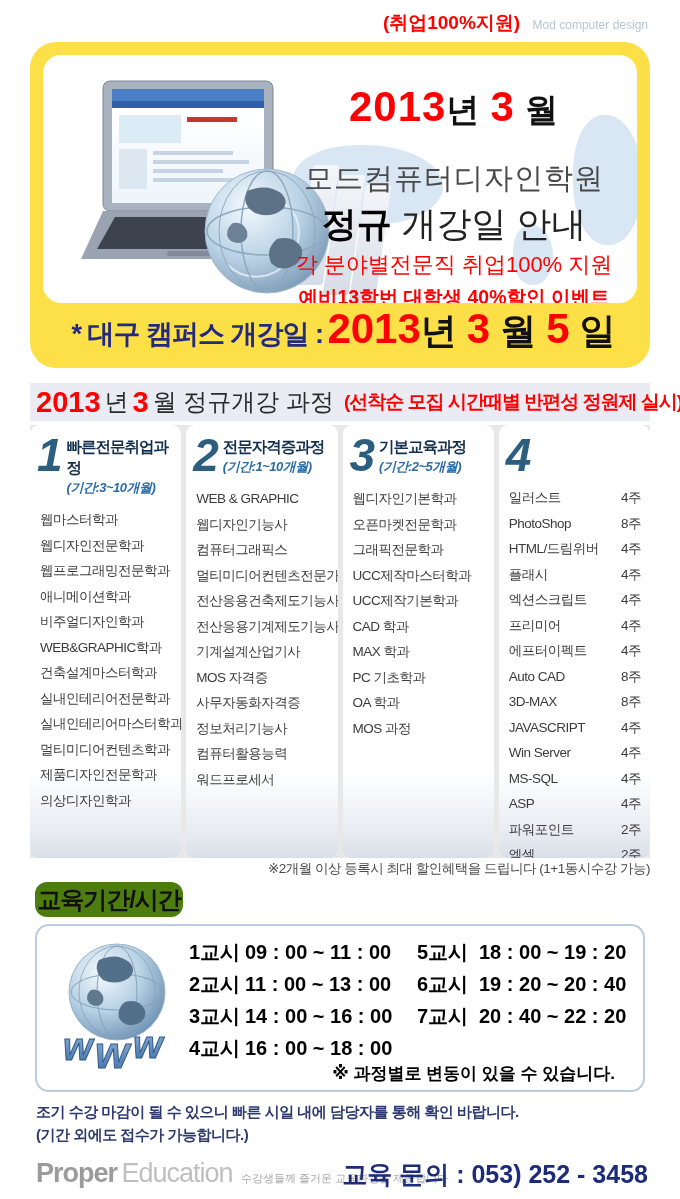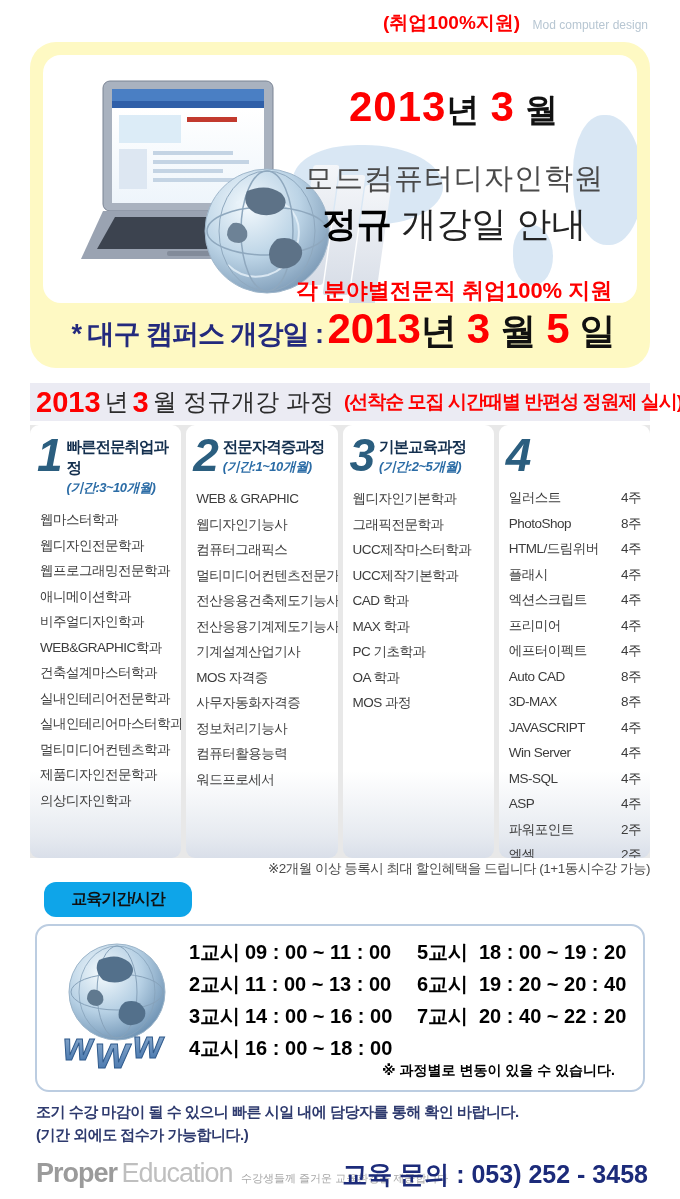--- a/index.html
+++ b/index.html
@@ -6,33 +6,33 @@
   body { font-family:"Liberation Sans","DejaVu Sans",sans-serif; background:#fff; }
   .page { position:relative; width:680px; height:1199px; background:#fff; overflow:hidden; }
 
   
   .topline { position:absolute; top:10px; left:0; right:32px; text-align:right; }
   .support-note { color:#fe0000; font-weight:bold; font-size:19px; }
   .brand { color:#b7c6d2; font-size:12px; margin-left:8px; }
 
   
   .hero { position:absolute; top:42px; left:30px; width:620px; height:326px;
-          background:#fef9c3; border-radius:26px; }
+          background:#fde047; border-radius:26px; }
   .hero-inner { position:absolute; top:13px; left:13px; right:13px; height:248px;
           background:#ffffff; border-radius:18px; overflow:hidden; }
   .map-blob { position:absolute; background:#ccdff0; opacity:.75; border-radius:45% 55% 50% 50%; }
   .pagefan { position:absolute; width:26px; height:120px; background:linear-gradient(180deg,#f4f6f9,#d6dce6); transform:skewX(-8deg); border-radius:3px; }
   .hero-art { position:absolute; left:28px; top:18px; }
   .hero-text { position:absolute; right:18px; top:28px; width:330px; text-align:center; }
   .h-date { font-size:42px; font-weight:bold; color:#fe0000; letter-spacing:1px; }
   .h-date .k { color:#111; font-size:33px; font-weight:bold; }
   .h-academy { margin-top:26px; font-size:29px; color:#4a4a4a; letter-spacing:1px; }
   .h-title { font-size:35px; color:#222; margin-top:2px; }
   .h-title b { color:#000; }
-  .h-promo1 { margin-top:28px; color:#fe0000; font-weight:bold; font-size:22px; }
+  .h-promo1 { margin-top:2px; color:#fe0000; font-weight:normal; font-size:22px; }
   .h-promo2 { margin-top:4px; color:#fe0000; font-weight:bold; font-size:19.5px; }
   .campus { position:absolute; left:0; right:0; bottom:12px; text-align:center; white-space:nowrap;padding-left:7px; }
   .campus .lbl { color:#232a7d; font-weight:bold; font-size:27px; letter-spacing:-1px; }
   .campus .num { color:#fe0000; font-weight:bold; font-size:42px; }
   .campus .kor { color:#111; font-weight:bold; font-size:36px; }
 
   
   .section-bar { position:absolute; top:383px; left:30px; width:620px; height:38px;
           background:#ebebf3; display:flex; align-items:center; padding-left:6px; white-space:nowrap; }
   .s-num { color:#fe0000; font-weight:bold; font-size:29px; }
@@ -50,29 +50,29 @@
   .c-period { font-size:13px; font-weight:bold; font-style:italic; color:#2b6ca6; letter-spacing:-0.5px; }
   .course-list { padding:8px 4px 0 10px; }
   .course-item { font-size:13.5px; color:#3c3c3c; line-height:25.5px; letter-spacing:-0.5px; white-space:nowrap; }
   .course-item.with-weeks { display:flex; justify-content:space-between; padding-right:5px; }
 
   .discount-note { position:absolute; top:860px; left:0; right:30px; text-align:right;
           font-size:13.5px; color:#4a4a4a; letter-spacing:-0.5px; }
 
   
   .sched-badge { position:absolute; top:882px; left:35px; width:148px; height:35px;
-          background:#0ea5e9; border-radius:12px; display:flex; align-items:center; justify-content:center;
-          font-size:16px; font-weight:bold; color:#101010; letter-spacing:-1px;margin-left:9px; }
+          background:#4d7c0f; border-radius:12px; display:flex; align-items:center; justify-content:center;
+          font-size:24px; font-weight:bold; color:#101010; letter-spacing:-1px; }
   .sched-box { position:absolute; top:924px; left:35px; width:610px; height:168px;
           background:#fff; border:2px solid #bccde1; border-radius:14px; }
   .sched-globe { position:absolute; left:18px; top:6px; }
   .sched-rows { position:absolute; left:152px; top:10px; }
   .time-row { display:grid; grid-template-columns:56px 172px 62px 176px; align-items:center;
           height:32px; font-size:20px; font-weight:bold; color:#000; white-space:nowrap; }
-  .sched-note { position:absolute; right:28px; top:136px; font-size:14px; font-weight:bold; color:#000;margin-left:32px; }
+  .sched-note { position:absolute; right:28px; top:136px; font-size:17px; font-weight:bold; color:#000;margin-left:32px; }
 
   
   .f-line1 { position:absolute; top:1103px; left:36px; font-size:15px; font-weight:bold; color:#2e3a6e; letter-spacing:-0.5px; }
   .f-line2 { position:absolute; top:1126px; left:36px; font-size:15px; font-weight:bold; color:#2e3a6e; letter-spacing:-0.5px; }
   .f-logo { position:absolute; top:1158px; left:36px; white-space:nowrap; }
   .logo-bold { font-size:27px; font-weight:bold; color:#9b9b9b; letter-spacing:-1px; }
   .logo-light { font-size:27px; color:#bfbfbf; letter-spacing:-1px; }
   .logo-tag { font-size:11px; color:#a8a8a8; margin-left:4px; }
   .f-contact { position:absolute; top:1158px; right:32px; font-size:25px; font-weight:bold; color:#1c2b7a; white-space:nowrap; }
 </style>
@@ -209,20 +209,21 @@
     <div class="card">
       <div class="card-head">
         <span class="c-num">3</span>
         <span>
           <div class="c-title">기본교육과정</div>
           <div class="c-period">(기간:2~5개월)</div>
         </span>
       </div>
       <div class="course-list">
           <div class="course-item">웹디자인기본학과</div>
+          <div class="course-item">오픈마켓전문학과</div>
           <div class="course-item">그래픽전문학과</div>
           <div class="course-item">UCC제작마스터학과</div>
           <div class="course-item">UCC제작기본학과</div>
           <div class="course-item">CAD 학과</div>
           <div class="course-item">MAX 학과</div>
           <div class="course-item">PC 기초학과</div>
           <div class="course-item">OA 학과</div>
           <div class="course-item">MOS 과정</div>
         </div>
     </div>

